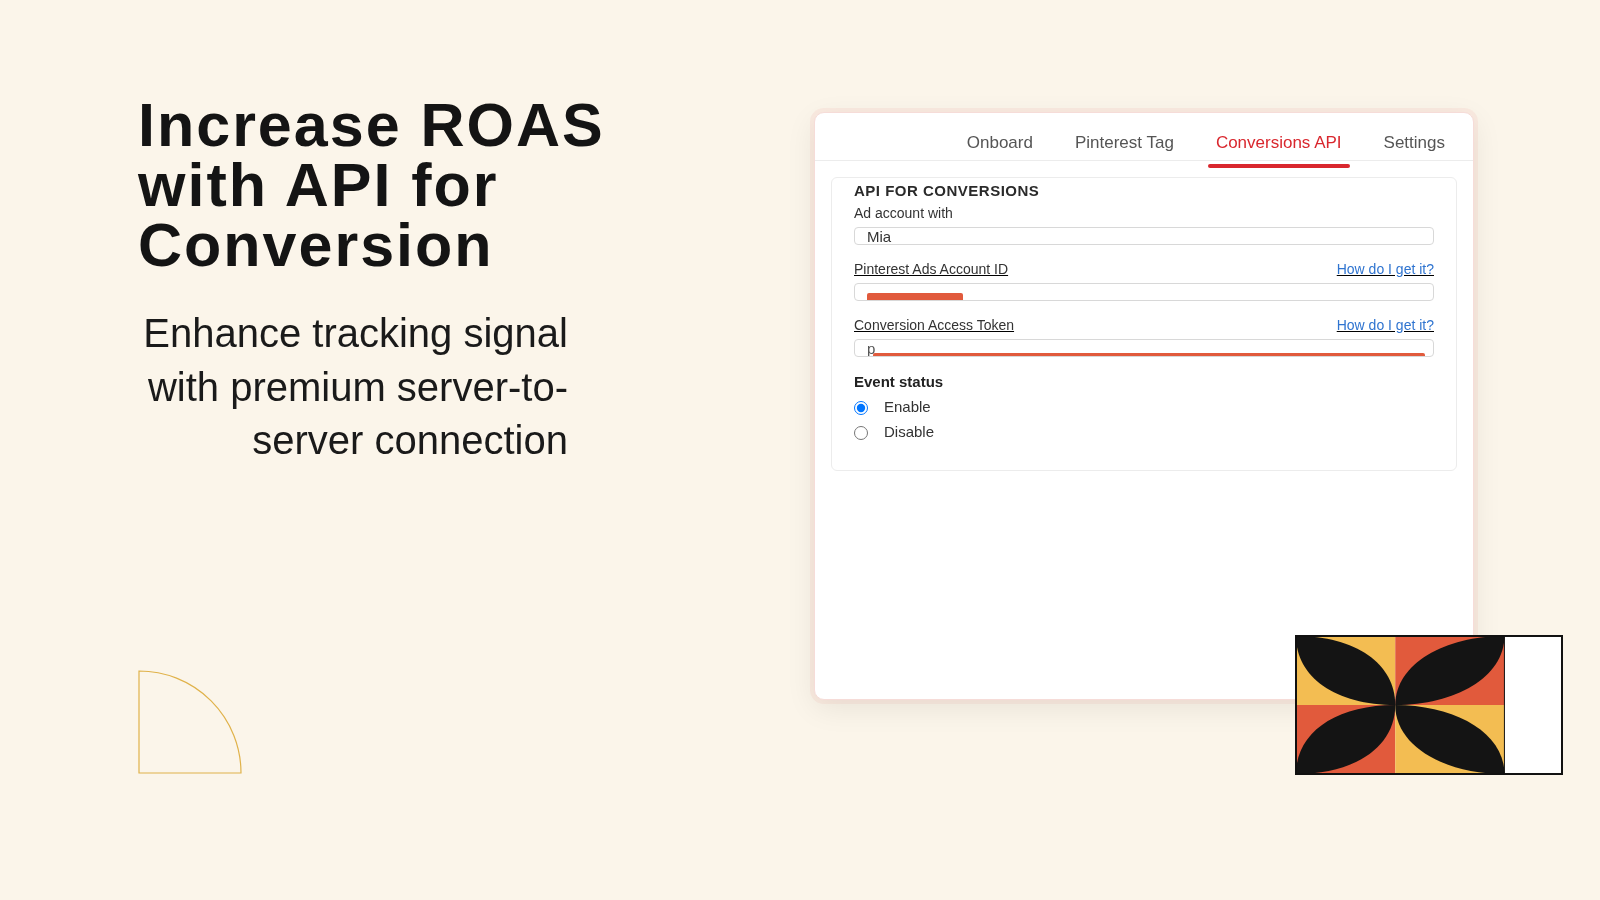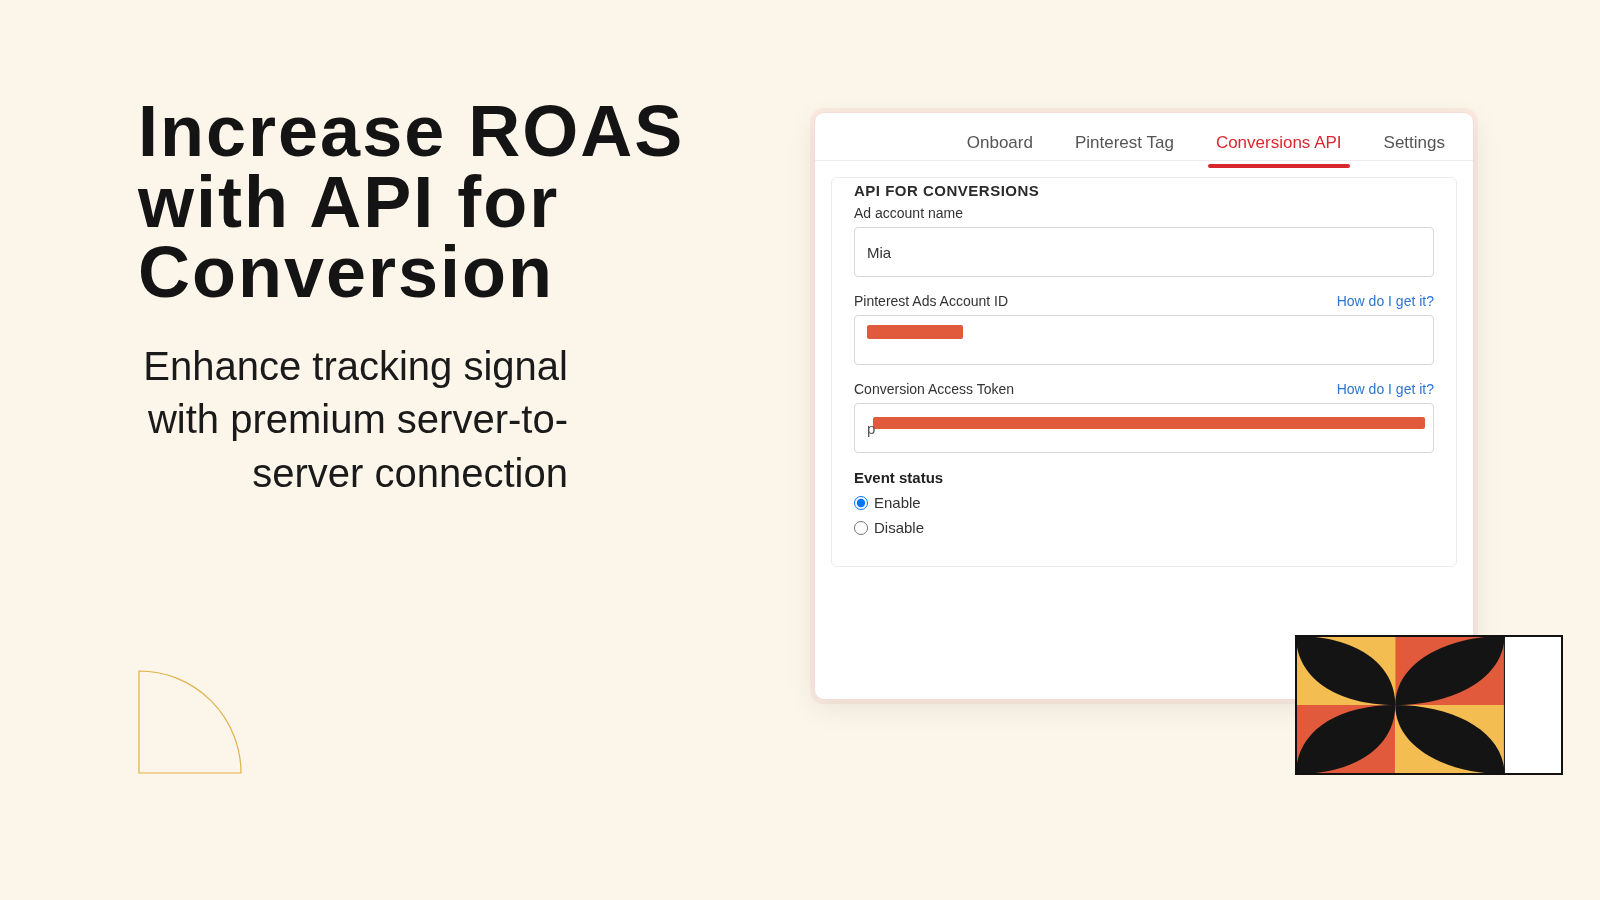--- a/index.html
+++ b/index.html
@@ -11,21 +11,21 @@
   }
   .hero {
     position: absolute;
     left: 138px;
     top: 96px;
     width: 610px;
   }
   .hero h1 {
     font-family: "Arial Black", Futura, "Avant Garde", sans-serif;
     font-weight: 900;
-    font-size: 72px;
+    font-size: 61px;
     line-height: 0.98;
     letter-spacing: 2px;
     color: #141414;
     margin-bottom: 32px;
     font-stretch: expanded;
   }
   .hero p {
     font-size: 40px;
     line-height: 1.34;
     color: #1a1a1a;
@@ -122,29 +122,30 @@
     font-size: 14px;
     color: #333;
     margin-bottom: 6px;
     display: block;
   }
   .field-row {
     display: flex;
     justify-content: space-between;
     align-items: flex-end;
     margin-bottom: 6px;
+    text-decoration: underline;
   }
   .help-link {
     font-size: 14px;
     color: #2f74d0;
     cursor: pointer;
   }
   .input {
     width: 100%;
-    height: 50px;
+    height: 18px;
     border: 1px solid #d8d8d8;
     border-radius: 4px;
     padding: 0 12px;
     font-size: 15px;
     color: #333;
     background: #fff;
     margin-bottom: 16px;
     display: flex;
     align-items: center;
     position: relative;
@@ -178,22 +179,22 @@
     border-radius: 2px;
   }
   .section-label {
     font-size: 15px;
     font-weight: 700;
     color: #222;
     margin: 6px 0 8px 0;
   }
   .radio-row {
     display: flex;
-    align-items: center;
-    gap: 6px;
+    align-items: flex-end;
+    gap: 16px;
     font-size: 15px;
     color: #333;
     margin-bottom: 8px;
     cursor: pointer;
   }
   .radio-row input[type=radio]{
     width:14px;height:14px;
   }
   .radio-line {
     display: flex;
@@ -236,21 +237,21 @@
   <div class="tabs">
     <div class="tab">Onboard</div>
     <div class="tab">Pinterest Tag</div>
     <div class="tab active">Conversions API</div>
     <div class="tab">Settings</div>
   </div>
 
   <div class="card">
     <div class="card-title">API FOR CONVERSIONS</div>
 
-    <label class="field-label">Ad account name</label>
+    <label class="field-label">Ad account with</label>
     <div class="input">
       <input type="text" value="Mia" style="">
     </div>
 
     <div class="field-row">
       <label class="field-label" style="margin-bottom:0">Pinterest Ads Account ID</label>
       <span class="help-link">How do I get it?</span>
     </div>
     <div class="input">
       <span class="redact-short"></span>

